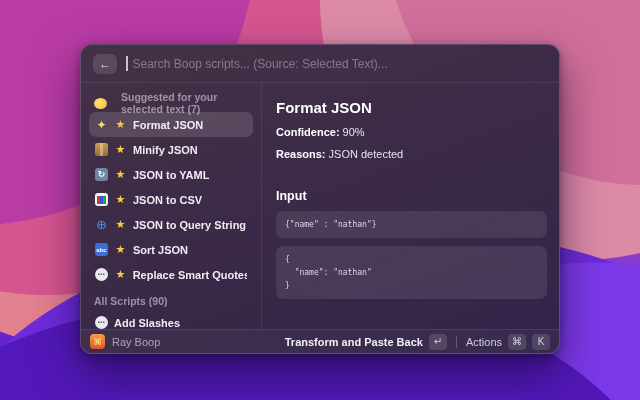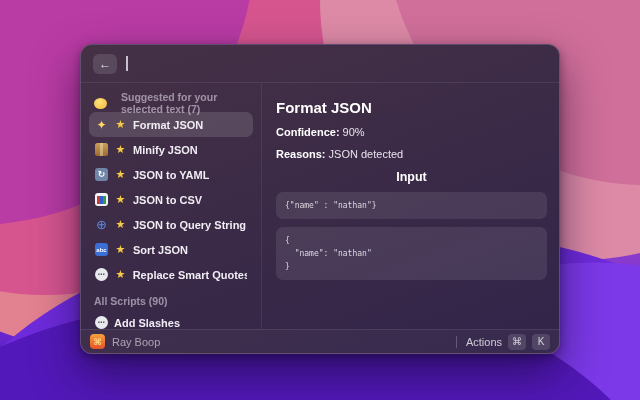--- a/index.html
+++ b/index.html
@@ -64,21 +64,21 @@
   .icon-globe { color:#5b8be8; font-size:13px; font-weight:400; }
   .icon-abc { background:#3b6fd6; color:#fff; font-size:6px; letter-spacing:0; }
   .icon-speech { background:#e9eaee; border-radius:50%; color:#555a66; font-size:8px; }
   .icon-lightbulb { background:radial-gradient(circle at 40% 35%,#ffe27a,#f5b73d); border-radius:50%; width:11px; height:11px; flex-basis:13px; background-clip:content-box; }
 
   
   .detail-title { margin-top:8px; font-size:15px; font-weight:700; color:#ffffff; }
   .detail-desc { margin-top:9px; font-size:11px; color:rgba(255,255,255,0.85); }
   .meta-row { margin-top:10px; font-size:11px; color:#e8e4ec; }
   .meta-row b { color:#fff; }
-  .section-heading { margin-top:10px; font-size:12.5px; font-weight:700; color:#ffffff;text-align:center; }
+  .section-heading { margin-top:29px; font-size:12.5px; font-weight:700; color:#ffffff; }
   .code-block { margin-top:8px; background:rgba(255,255,255,0.09); border-radius:7px;
     padding:7px 9px; font-family:"DejaVu Sans Mono",monospace; font-size:8px; line-height:13px;
     color:#ded9e4; white-space:pre; overflow:hidden; }
 
   
   .footer { flex:0 0 24px; height:24px; display:flex; align-items:center; gap:7px;
     padding:0 9px; border-top:1px solid rgba(255,255,255,0.09); background:rgba(255,255,255,0.03); }
   .app-chip { width:15px; height:15px; border-radius:4px; background:linear-gradient(180deg,#f7a03c,#e5512b);
     display:flex; align-items:center; justify-content:center; color:#ffe08a; font-size:9px; font-weight:700; }
   .app-name { font-size:11px; color:rgba(255,255,255,0.55); }
@@ -104,20 +104,21 @@
   <div class="wave w2"></div>
 </div>
 
 <div class="window">
 
   <div class="search-bar">
     <div class="back-btn">
       <span>←</span>
     </div>
     <span class="caret"></span>
+    <input class="search-input" type="text" placeholder="Search Boop scripts... (Source: Selected Text)..." style="">
   </div>
 
   <div class="main">
     <div class="list-pane">
         <div class="list-header">
           <span class="chip icon-lightbulb"></span>
           <span>Suggested for your selected text (7)</span>
         </div>
         <div class="list-item selected">
           <span class="chip icon-sparkles">✦</span>
@@ -175,20 +176,24 @@
     </div>
   </div>
 
   <div class="footer">
     <div class="app-chip">
       <span>⌘</span>
     </div>
     <span class="app-name">Ray Boop</span>
     <div class="footer-spacer"></div>
 
+    <div class="footer-action">
+      <span class="primary-label">Transform and Paste Back</span>
+      <span class="keycap">↵</span>
+    </div>
 
     <div class="footer-divider"></div>
 
     <div class="footer-action">
       <span class="secondary-label">Actions</span>
       <span class="keycap">⌘</span>
       <span class="keycap">K</span>
     </div>
   </div>
 

